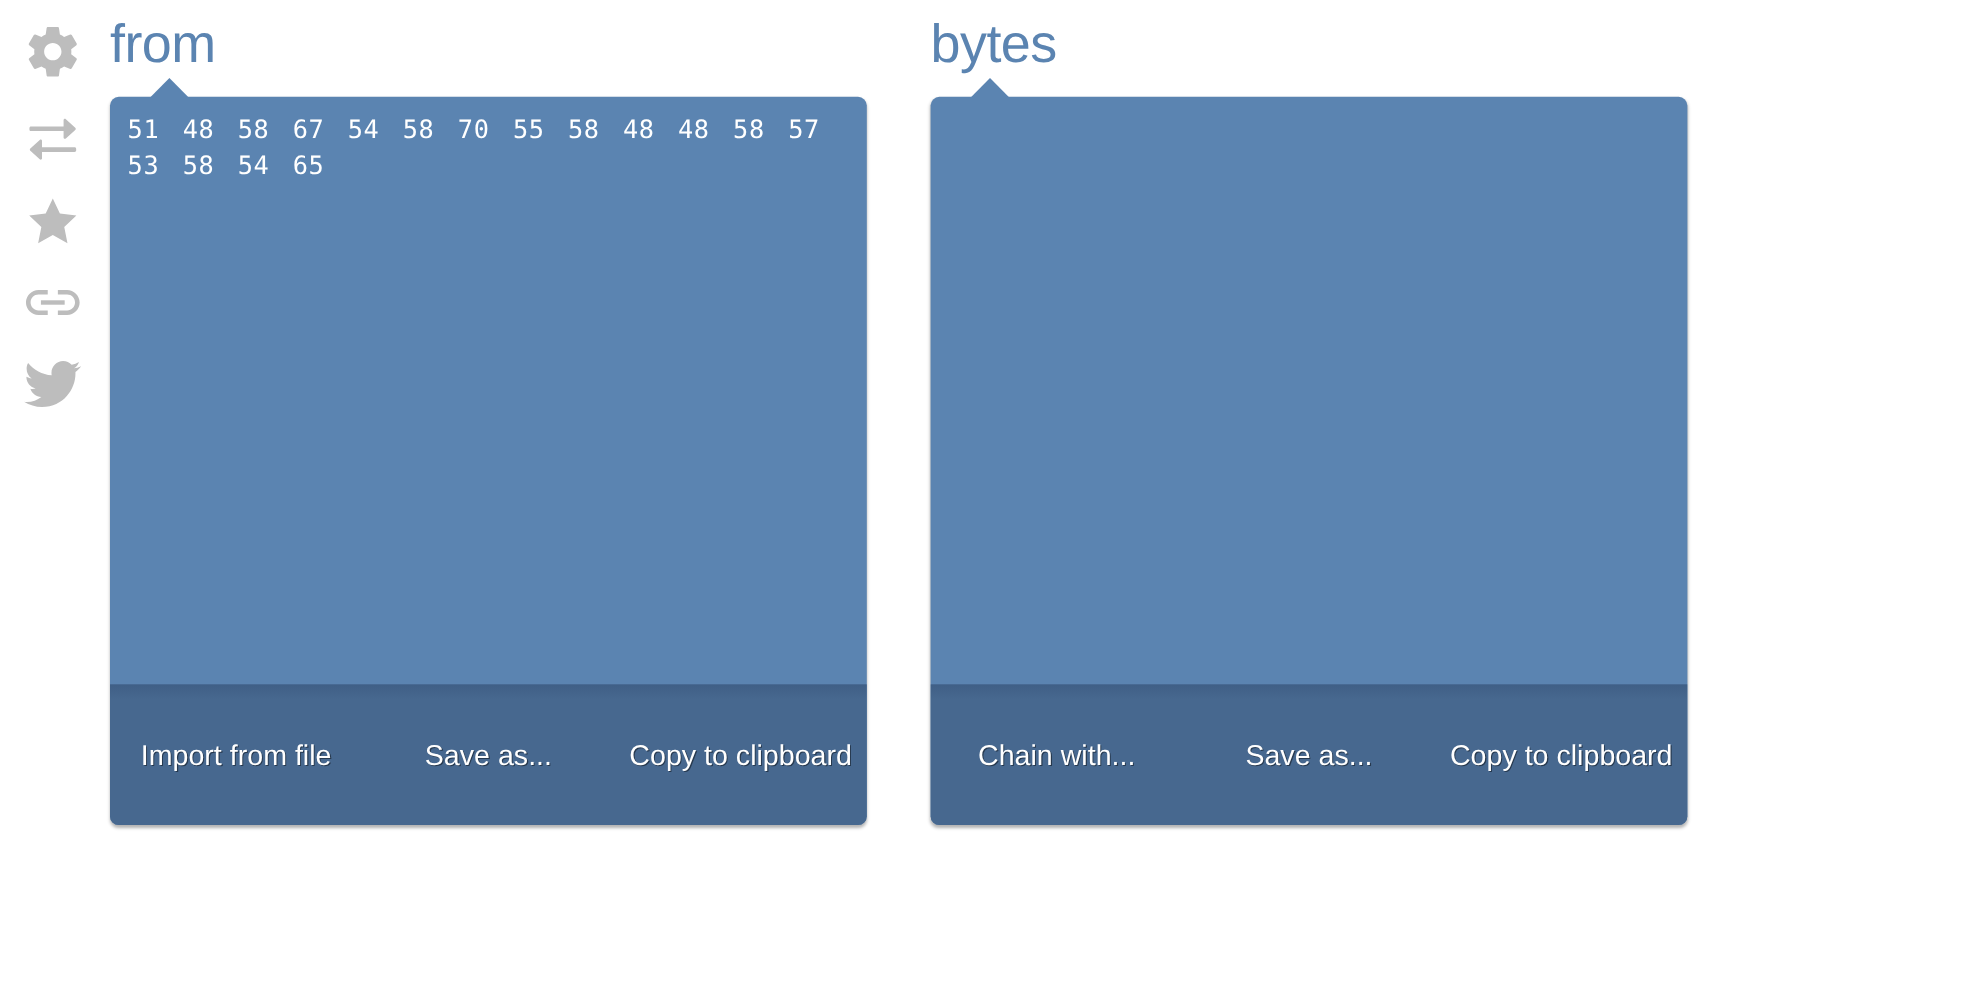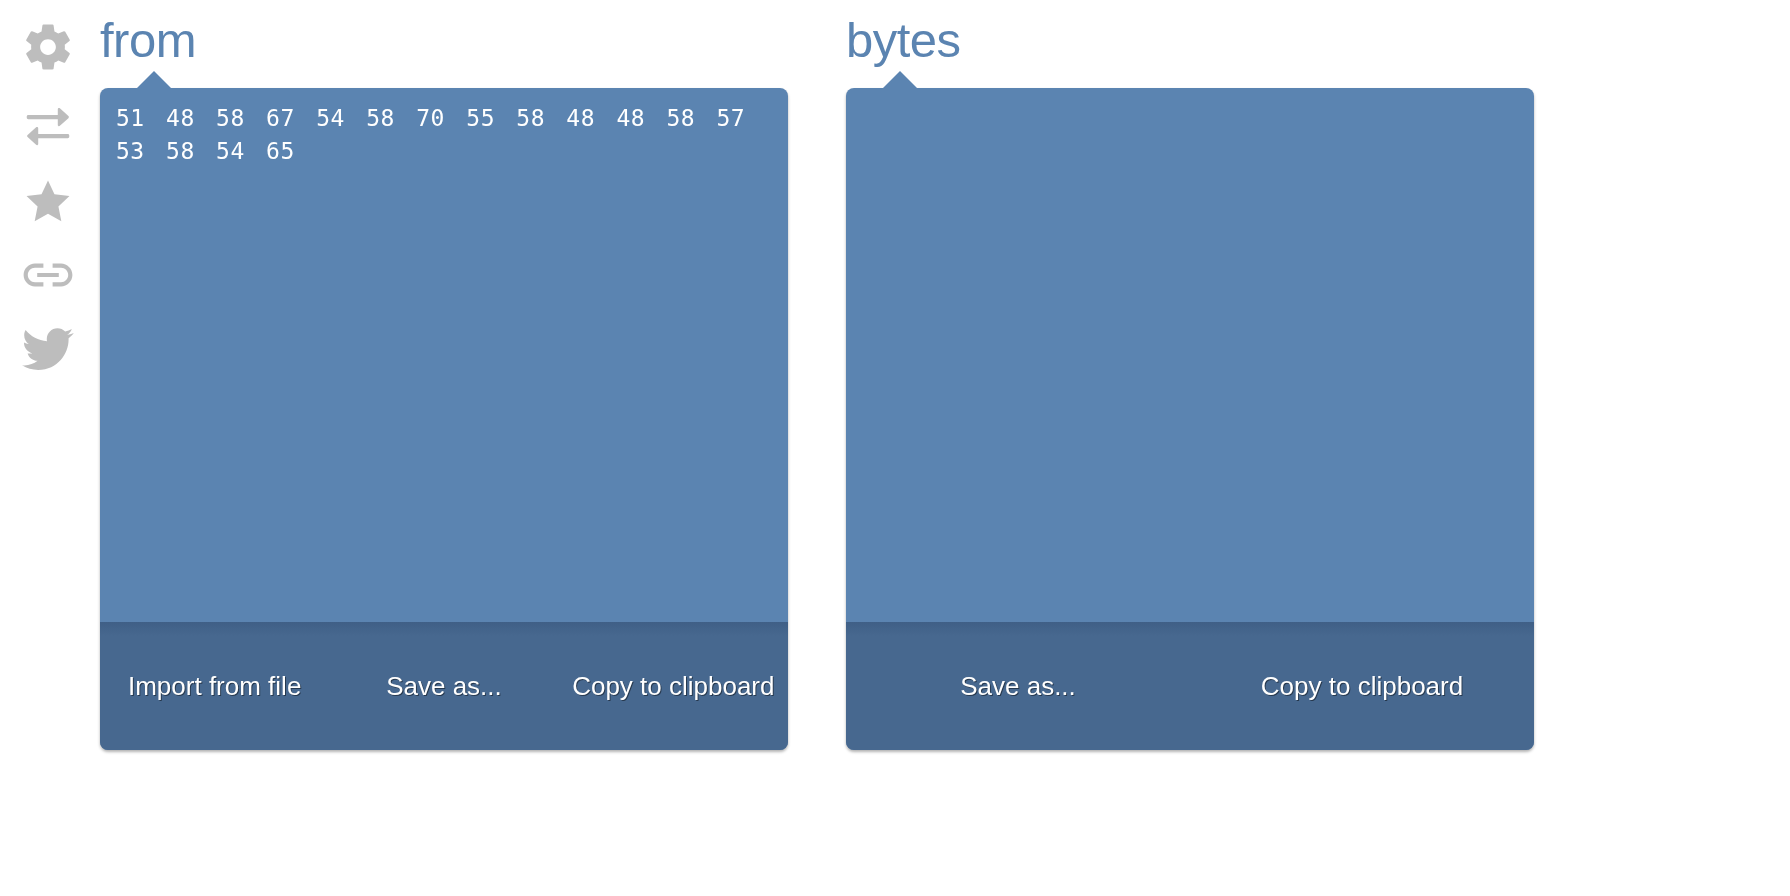--- a/index.html
+++ b/index.html
@@ -211,18 +211,19 @@
       <div class="footer-btn">Copy to clipboard</div>
     </div>
   </div>
 
   <div class="panel panel-string">
     <div class="panel-title">bytes</div>
     <div class="panel-notch"></div>
 
 
     <div class="panel-footer">
+      <div class="footer-btn">Chain with...</div>
       <div class="footer-btn">Save as...</div>
       <div class="footer-btn">Copy to clipboard</div>
     </div>
   </div>
 
 </div>
 
 </body></html>

